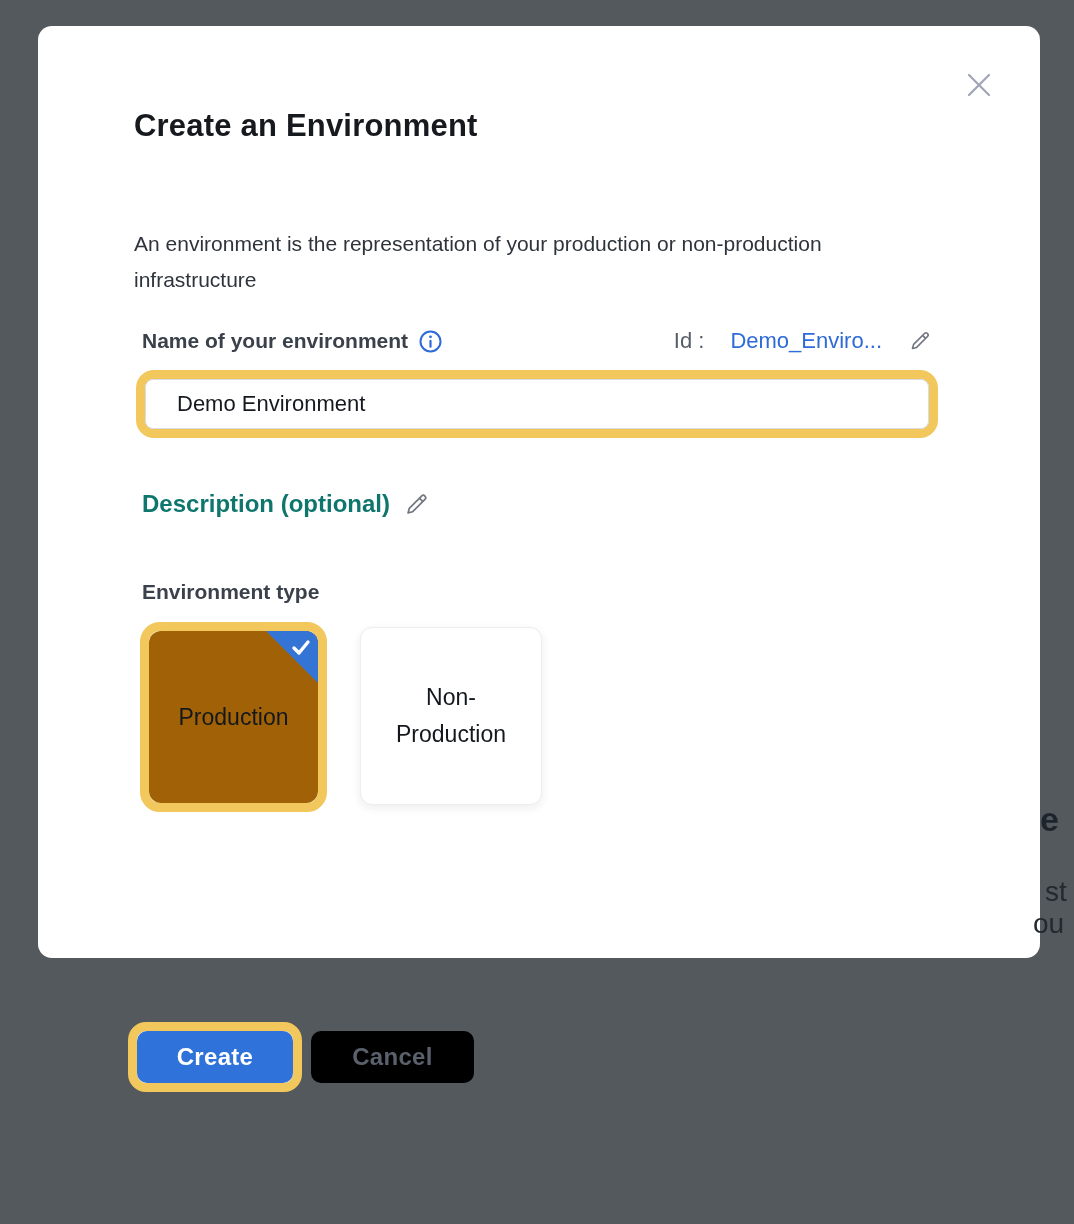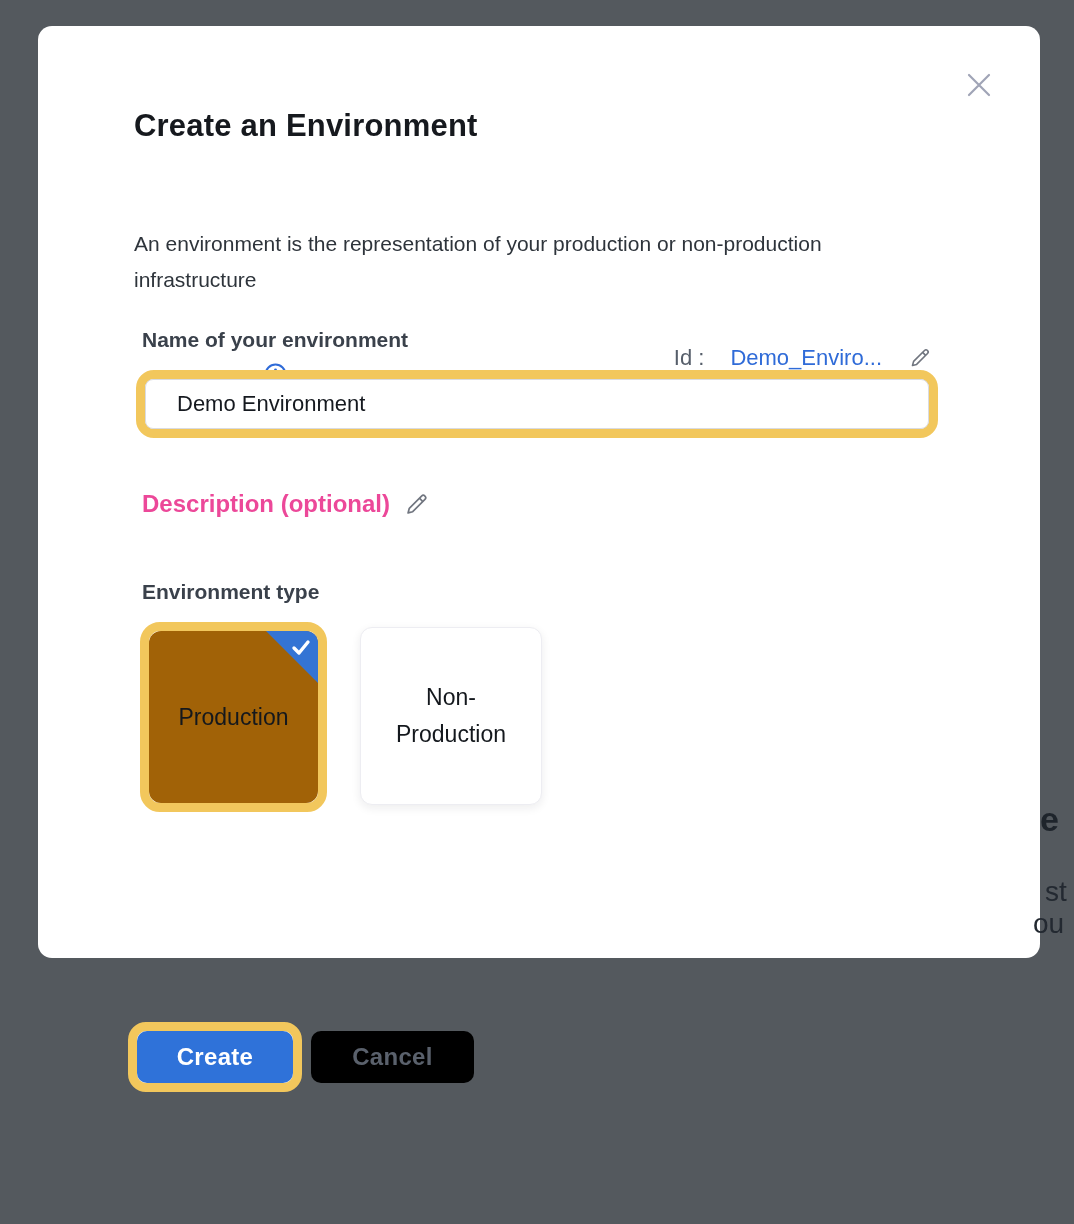--- a/index.html
+++ b/index.html
@@ -29,21 +29,21 @@
   .modal-intro {
     position: absolute; left: 96px; top: 200px; width: 715px;
     font-size: 21px; line-height: 36px; color: #2E343B;
   }
   .name-row {
     position: absolute; left: 104px; top: 302px; width: 790px;
     display: flex; align-items: center; justify-content: space-between;
   }
   .field-label {
     font-size: 21px; font-weight: 600; color: #3A414B;
-    display: inline-flex; align-items: center; gap: 10px; flex-direction: column;
+    display: inline-flex; align-items: center; gap: 10px;
   }
   .id-wrap { display: inline-flex; align-items: center; gap: 26px; }
   .id-prefix { font-size: 22px; color: #565E6A; }
   .id-link { font-size: 22px; color: #2F6BD8; font-weight: 500; cursor: pointer; text-decoration: none; }
   .hl-ring {
     border: 9px solid #F2C75C; background: #ffffff;
   }
   .input-ring {
     position: absolute; left: 98px; top: 344px;
     width: 802px; height: 68px; border-radius: 18px;
@@ -52,21 +52,21 @@
     width: 100%; height: 100%;
     border: 1px solid #D9DBE1; border-radius: 8px;
     padding: 0 31px; font-size: 22px; color: #15191F;
     font-family: "Liberation Sans", sans-serif;
     outline: none;
   }
   .desc-row {
     position: absolute; left: 104px; top: 464px;
     display: flex; align-items: center; gap: 13px;
   }
-  .desc-label { font-size: 24px; font-weight: 600; color: #ec4899; }
+  .desc-label { font-size: 24px; font-weight: 600; color: #0f766e; }
   .env-label {
     position: absolute; left: 104px; top: 554px;
     font-size: 21px; font-weight: 600; color: #3A414B;
   }
   .card-ring {
     position: absolute; left: 102px; top: 596px;
     width: 187px; height: 190px; border-radius: 20px;
   }
   .env-card {
     display: flex; align-items: center; justify-content: center;

